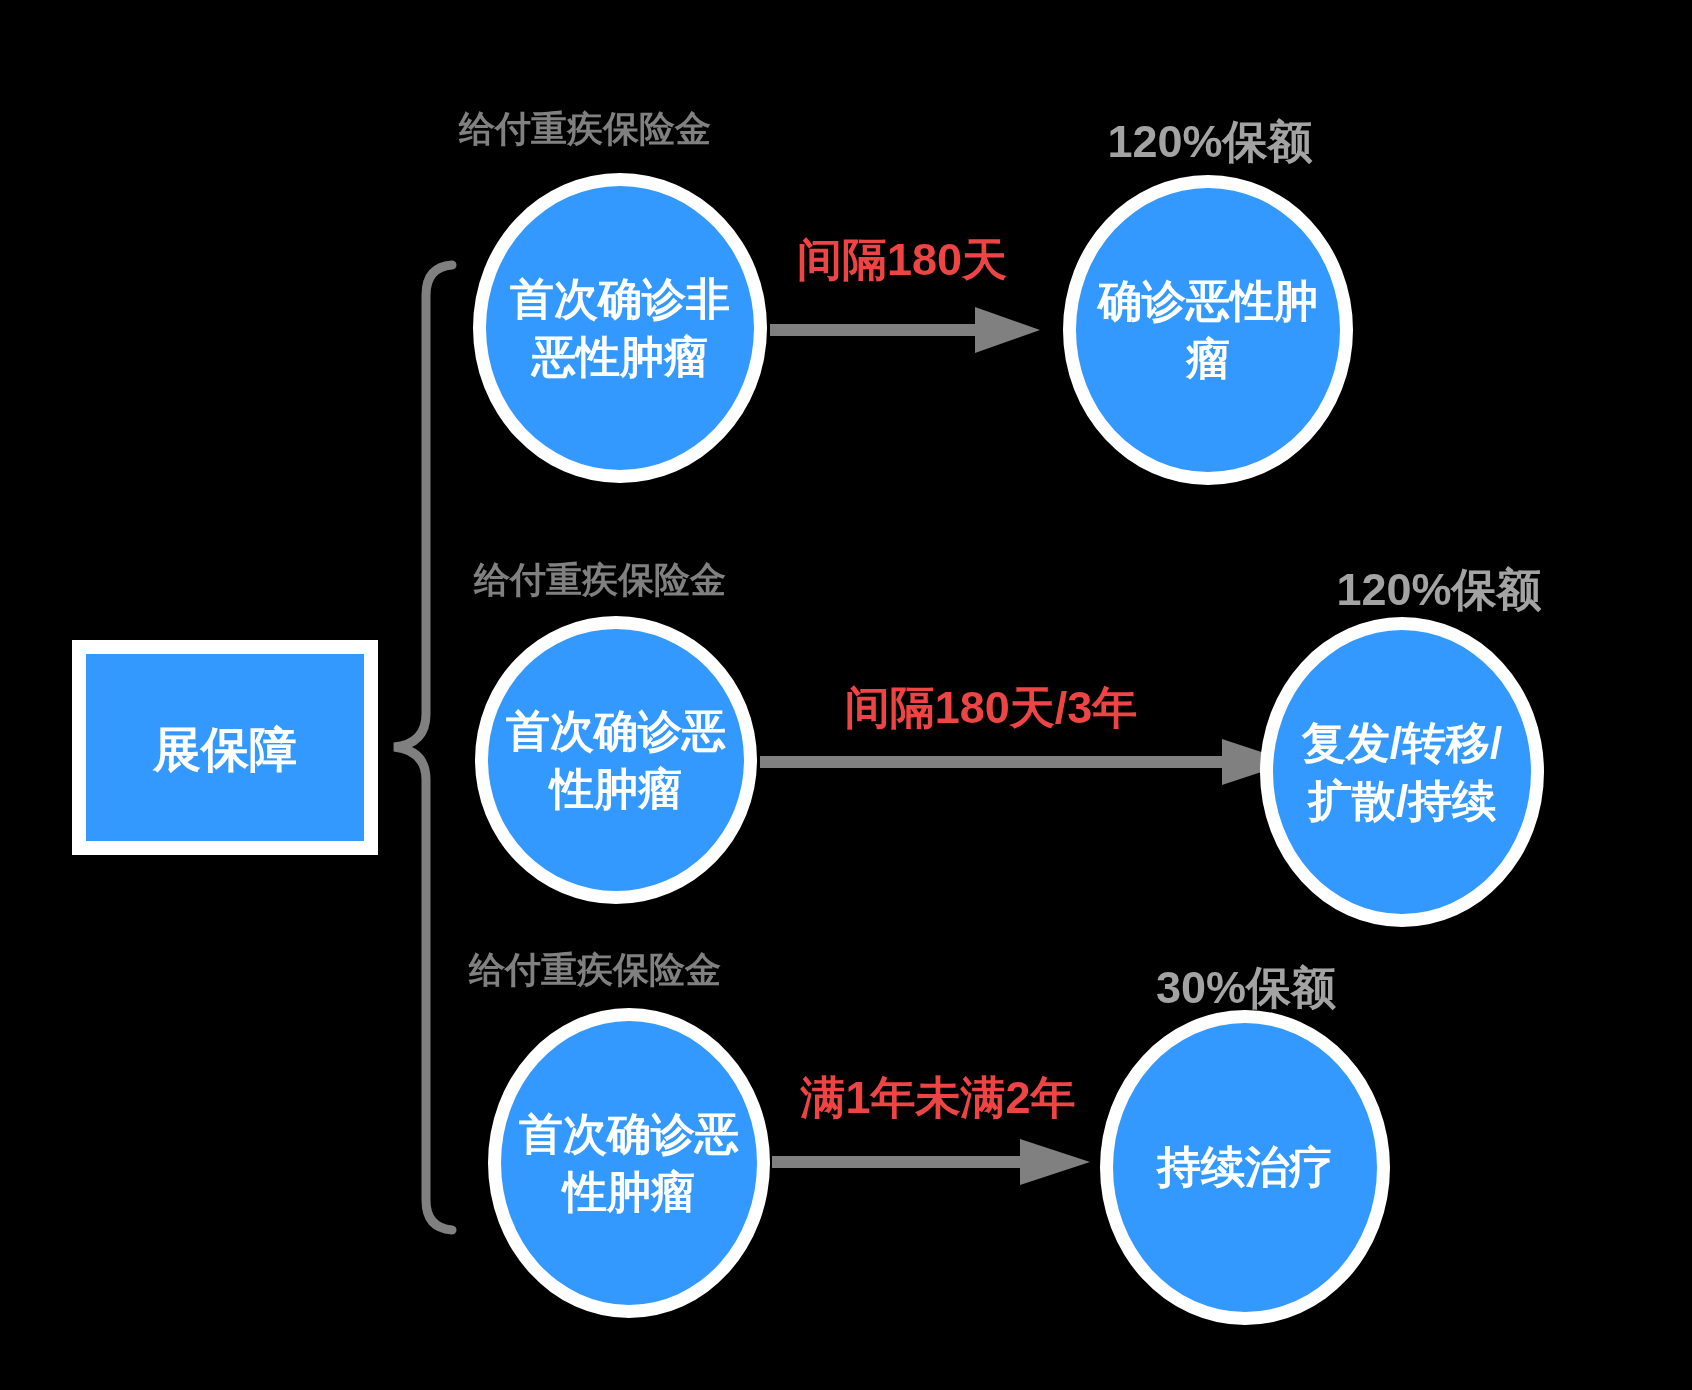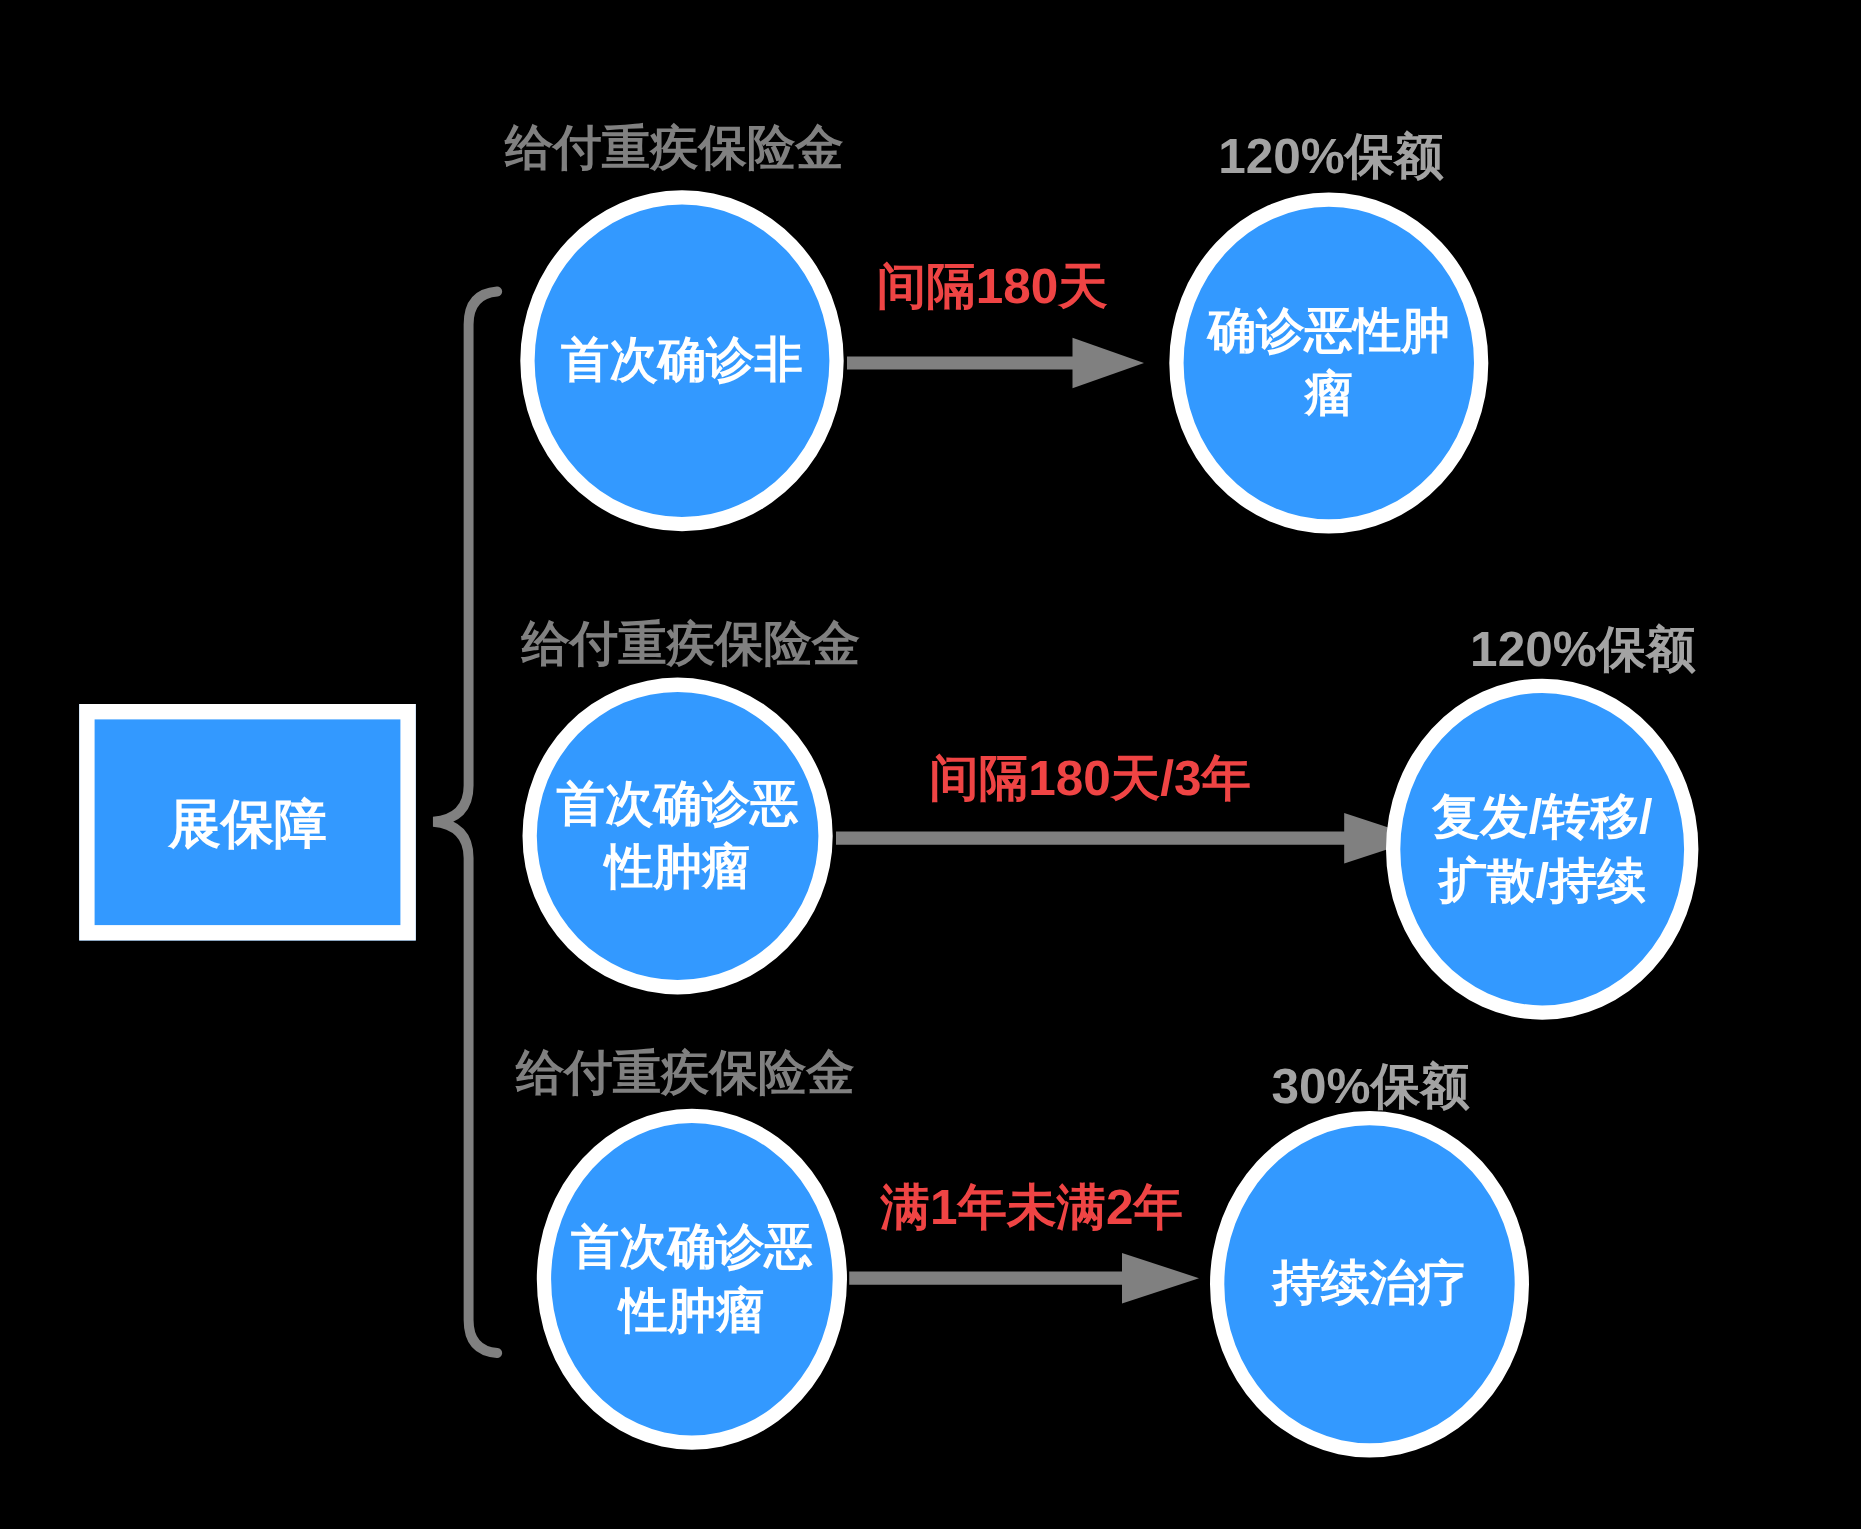--- a/index.html
+++ b/index.html
@@ -32,21 +32,21 @@
   }
   .c-a1{left:473px;top:173px;width:294px;height:310px;}
   .c-b1{left:1063px;top:175px;width:290px;height:310px;}
   .c-a2{left:475px;top:616px;width:282px;height:288px;}
   .c-b2{left:1260px;top:617px;width:284px;height:310px;}
   .c-a3{left:488px;top:1008px;width:282px;height:310px;}
   .c-b3{left:1100px;top:1010px;width:290px;height:315px;}
 
   
   .benefit-label{
-    position:absolute;color:#808080;font-size:44px;font-weight:bold;white-space:nowrap;
+    position:absolute;color:#808080;font-size:36px;font-weight:bold;white-space:nowrap;
   }
   .bl-1{left:459px;top:105px;}
   .bl-2{left:474px;top:556px;}
   .bl-3{left:469px;top:946px;}
 
   
   .arrow-label{
     position:absolute;color:#ef4444;font-size:45px;font-weight:bold;white-space:nowrap;
     transform:translateX(-50%);
   }
@@ -84,20 +84,21 @@
   <div class="root-box">
     <div class="node-text" style="font-size:48px;">
       <span class="ln">展保障</span>
     </div>
   </div>
 
   <div class="benefit-label bl-1">给付重疾保险金</div>
   <div class="circle c-a1">
     <div class="node-text">
       <span class="ln">首次确诊非</span>
+      <span class="ln">恶性肿瘤</span>
     </div>
   </div>
   <div class="arrow-label al-1">间隔180天</div>
   <div class="payout-label pl-1">120%保额</div>
   <div class="circle c-b1">
     <div class="node-text">
       <span class="ln">确诊恶性肿</span>
       <span class="ln">瘤</span>
     </div>
   </div>

